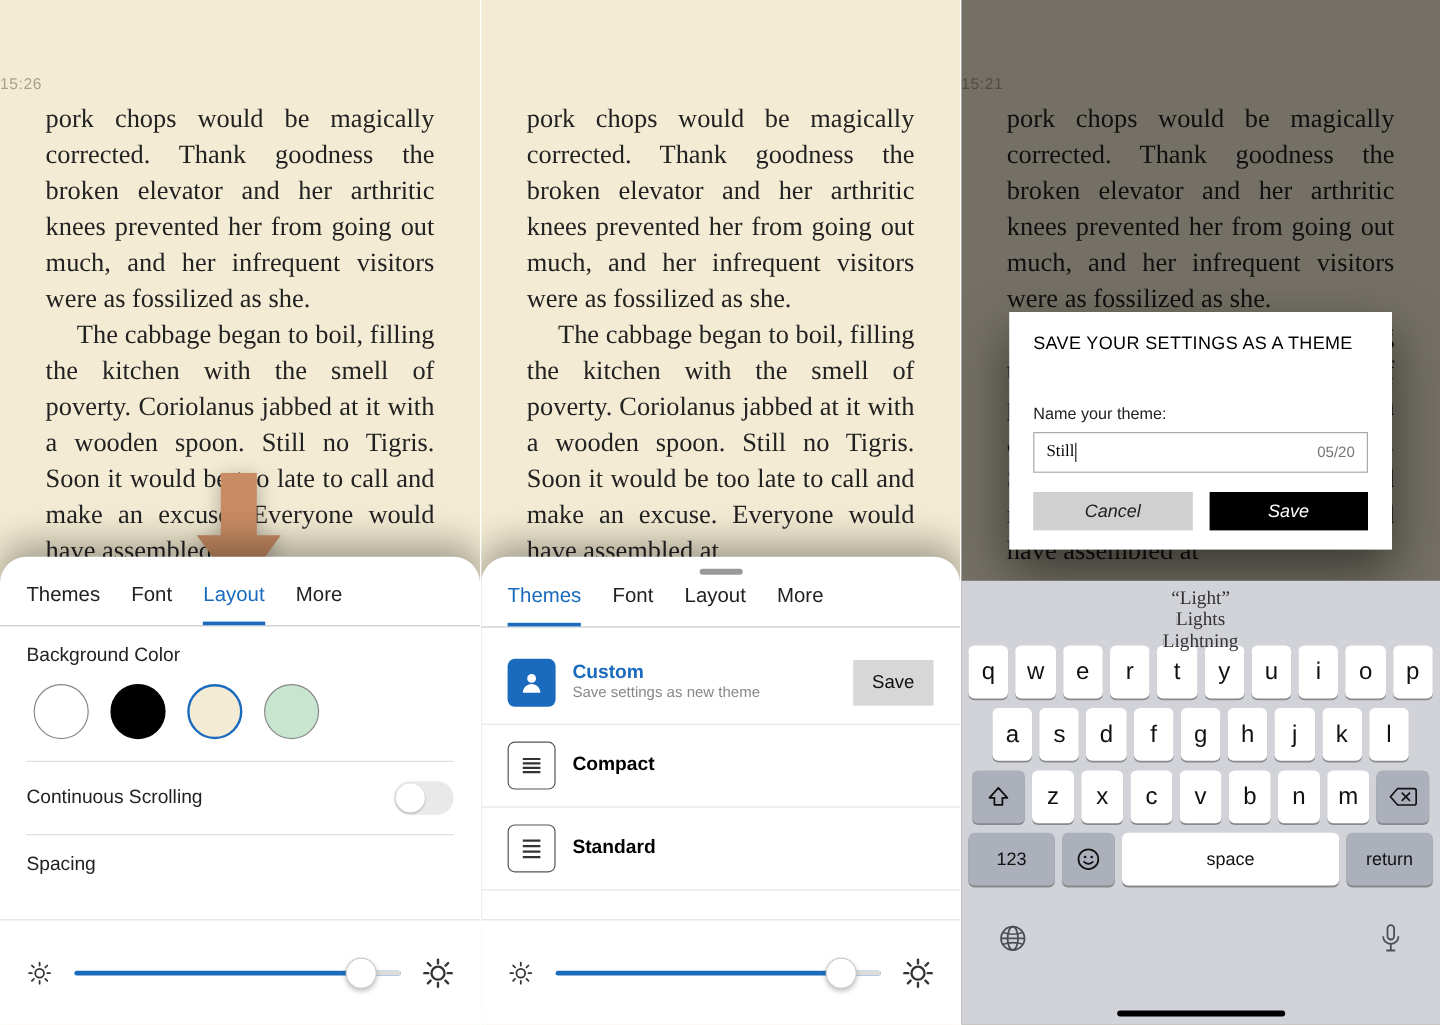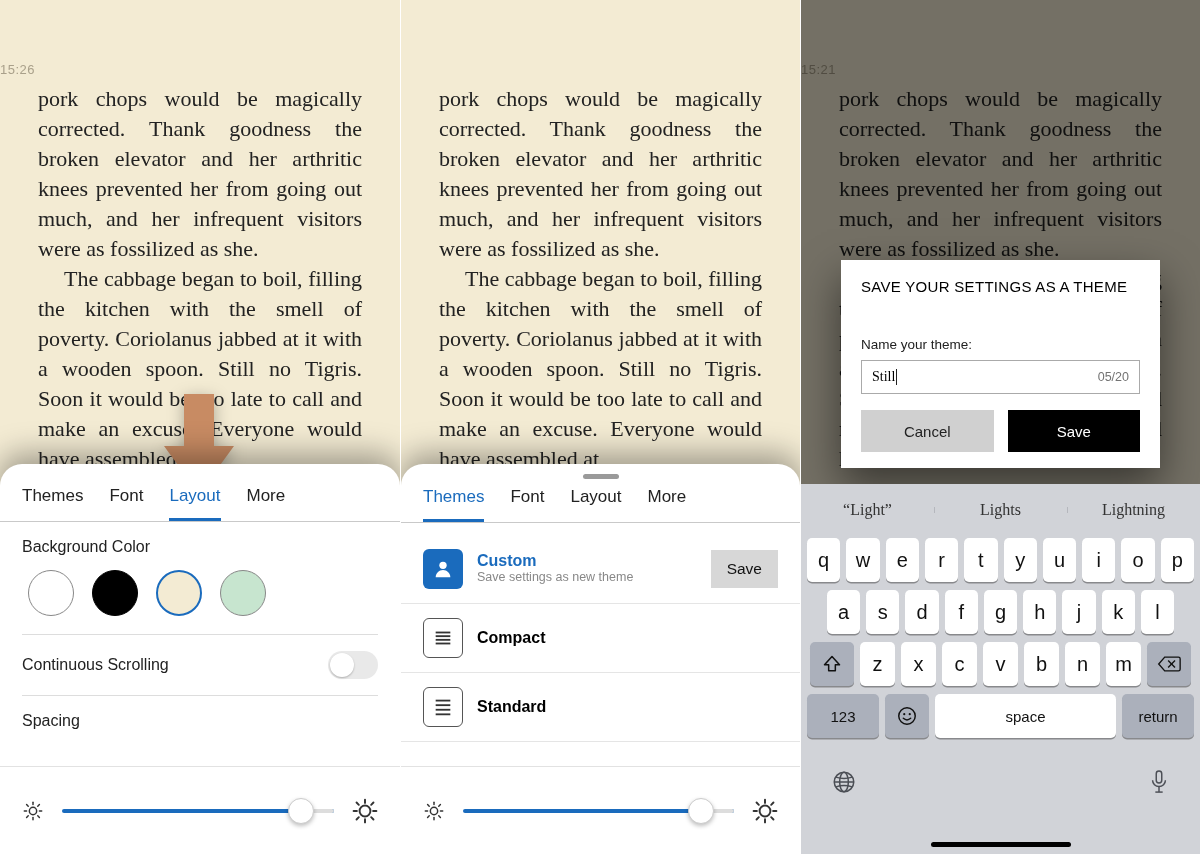--- a/index.html
+++ b/index.html
@@ -57,26 +57,26 @@
   
   .dim { position:absolute; inset:0; background:rgba(0,0,0,0.52); }
   .modal { position:absolute; left:40px; right:40px; top:260px; background:#fff; padding:18px 20px 16px; box-shadow:0 18px 40px rgba(0,0,0,0.5); }
   .modal h3 { font-size:15px; font-weight:400; letter-spacing:0.3px; margin-bottom:10px; }
   .modal .sub { font-size:13.5px; color:#222; margin-bottom:8px;margin-top:42px; }
   .field { display:flex; border:1px solid #aaa; align-items:center; padding:8px 10px; margin-bottom:16px; }
   .field .count { font-size:12.5px; color:#737373; }
   .cursor-bar { width:1px; height:16px; background:#222; animation:blink 1s steps(1) infinite; margin-left:1px; }
   @keyframes blink { 50% { opacity:0; } }
   .btns { display:flex; gap:14px; }
-  .btns button { flex:1; height:42px; font-size:15px; border:none; cursor:pointer; }
+  .btns button { flex:1; height:32px; font-size:15px; border:none; cursor:pointer;font-style:italic; }
   .btns .cancel { background:#d0d0d0; color:#222; }
   .btns .save { background:#000; color:#fff; }
   
   .kbd { position:absolute; left:0; right:0; bottom:0; height:370px; background:#d1d3d8; padding-top:6px; }
-  .sugg { display:flex; height:40px; align-items:center; font-family: Georgia, serif; color:#333; font-size:16px; }
+  .sugg { display:flex; height:40px; align-items:center; font-family: Georgia, serif; color:#333; font-size:16px;flex-direction:column; }
   .sugg .s { flex:1; text-align:center; cursor:pointer; position:relative; }
   .sugg .s + .s::before { content:""; position:absolute; left:0; top:6px; bottom:6px; width:1px; background:#b5b7bd; }
   .krow { display:flex; justify-content:center; gap:6px; margin:8px 6px 0; }
   .key { flex:1; max-width:35px; height:44px; background:#fff; border-radius:5px; box-shadow:0 1.5px 0 rgba(0,0,0,0.35); display:flex; align-items:center; justify-content:center; font-size:20px; color:#111; cursor:pointer; }
   .key.wide { max-width:none; }
   .key.mod { background:#abb0bb; }
   .krow.row2 { padding:0 20px; }
   .krow.row3 .key.mod { flex:0 0 44px; max-width:44px; }
   .krow.row4 { padding:0 0; }
   .krow.row4 .key { font-size:15px; }

